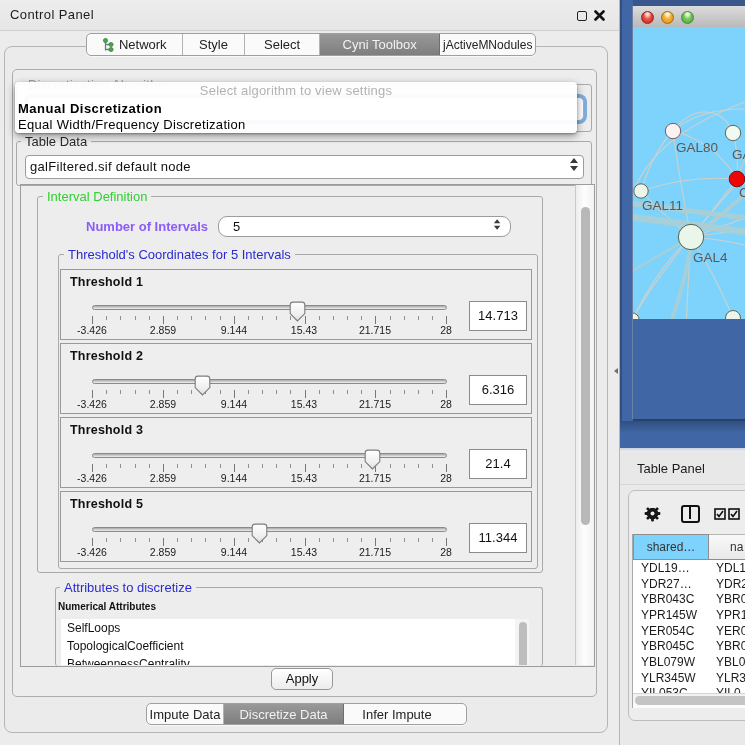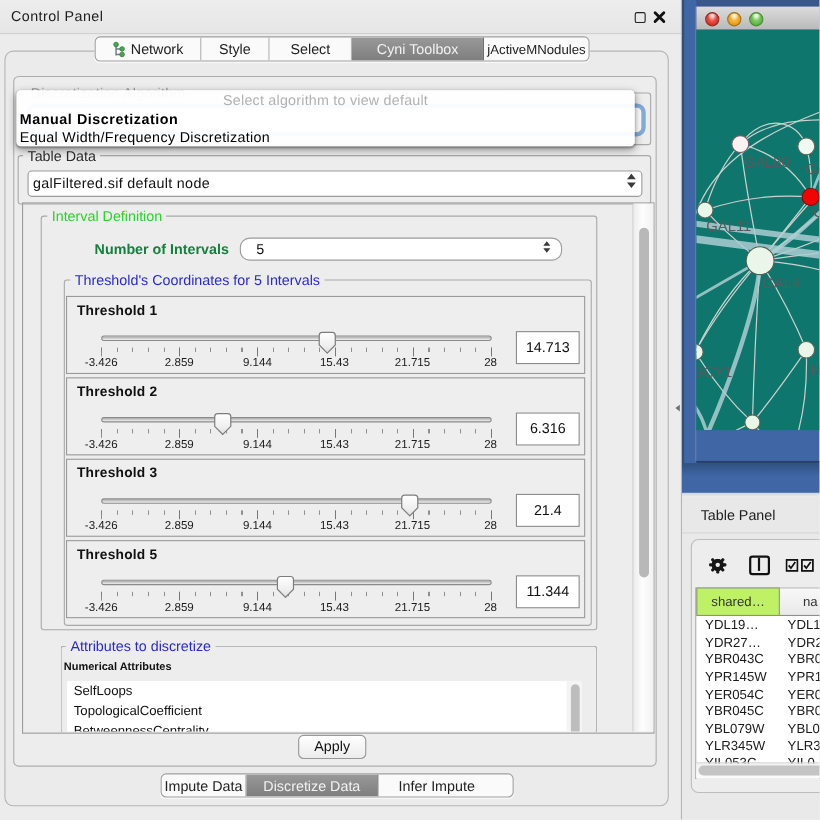--- a/index.html
+++ b/index.html
@@ -38,21 +38,21 @@
 
 #popup{left:15px;top:82px;width:562px;height:51px;background:rgba(255,255,255,.95);border-radius:4px;box-shadow:0 3px 8px rgba(0,0,0,.4),0 1px 2px rgba(0,0,0,.3);z-index:60;font-size:13px}
 #popup div{position:absolute;height:16px;line-height:16px;white-space:nowrap}
 
 #numlist{left:61px;top:619px;width:468px;height:46px;background:#fff;overflow:hidden;font-size:12px;color:#111}
 #numlist div{padding-left:6px;height:18px;line-height:18px}
 
 #netwin{left:620px;top:0;width:125px;height:448px;background:#4066a6}
 #nettitle{left:13px;top:6px;width:112px;height:21px;background:linear-gradient(#dcdcdc,#b9b9b9);border-bottom:1px solid #808080}
 .tl3{width:11.2px;height:11.2px;border-radius:50%;top:5.2px}
-#canvas{left:13px;top:27px;width:112px;height:364px;background:#0f766e;overflow:hidden}
+#canvas{left:13px;top:27px;width:112px;height:292px;background:#7dd3fc;overflow:hidden}
 
 #tbar{left:620px;top:452px;width:125px;height:32px;background:#e8e8e8;border-bottom:1px solid #d5d5d5}
 #browser{left:628px;top:490px;width:130px;height:229px;border:1px solid #bdbdbd;border-radius:7px;background:#ededed}
 .trow{position:absolute;font-size:12px;color:#1b1b1b;white-space:nowrap}
 </style></head>
 <body>
 
 <div id="titlebar" class="a">
     <div class="t a">Control Panel</div>
  <div class="a" style="left:577px;top:11px;width:8px;height:8px;border:1.5px solid #222;border-radius:2px"></div>
@@ -90,21 +90,21 @@
     </span>
 </div>
 
 <div class="a" style="left:20px;top:184px;width:573px;height:481px;border:1px solid #9c9c9c"></div>
 <div class="a" style="left:575px;top:185px;width:1px;height:480px;background:#c9c9c9"></div>
 <div class="a" style="left:576px;top:185px;width:18px;height:480px;background:linear-gradient(90deg,#ededed,#fdfdfd 45%,#f2f2f2)"></div>
 <div class="a" style="left:581px;top:207px;width:9px;height:318px;background:#b8b8b8;border-radius:4.5px"></div>
 
 <div class="grp a" style="left:37px;top:196px;width:504px;height:375px"></div>
 <div class="glab a" style="left:43px;top:190px;color:#2ed12e">Interval Definition</div>
-<div class="a" style="left:86px;top:219px;font-size:13px;font-weight:bold;color:#15803d">Number of Intervals</div>
+<div class="a" style="left:86px;top:219px;font-size:13px;font-weight:bold;color:#8b5cf6">Number of Intervals</div>
 <div class="combo a" style="left:218px;top:216px;width:291px;height:19px;line-height:19px;border-radius:9px">
  <span style="padding-left:14px">5</span>
  <span class="arrs a" style="right:8px;top:1px;transform:scale(.8)">
       <i class="au"></i>
       <i class="ad"></i>
     </span>
 </div>
 
 <div class="grp a" style="left:58px;top:254px;width:478px;height:313px"></div>
 <div class="glab a" style="left:64px;top:248px;color:#2a2ad0">Threshold's Coordinates for 5 Intervals</div>
@@ -193,21 +193,21 @@
 
 <div class="a" style="left:271px;top:668px;width:60px;height:20px;border:1px solid #989898;border-radius:5px;background:linear-gradient(#fff,#ececec);font-size:13px;text-align:center;line-height:20px;color:#111">Apply</div>
 
 <div class="seg a" style="left:146px;top:703px;width:319px;height:20px">
  <div style="width:76px">Impute Data</div>
  <div class="on" style="width:119px">Discretize Data</div>
  <div style="width:106px">Infer Impute</div>
 </div>
 
 <div id="popup" class="a">
- <div style="left:0;width:562px;top:1px;text-align:center;color:#b2b2b2;letter-spacing:.2px">Select algorithm to view default</div>
+ <div style="left:0;width:562px;top:1px;text-align:center;color:#b2b2b2;letter-spacing:.2px">Select algorithm to view settings</div>
  <div style="left:3px;top:18.5px;font-weight:bold;letter-spacing:.5px">Manual Discretization</div>
  <div style="left:3px;top:34.5px;letter-spacing:.3px">Equal Width/Frequency Discretization</div>
 </div>
 
 <div class="a" style="left:614px;top:368px;width:0;height:0;border-top:3px solid transparent;border-bottom:3px solid transparent;border-right:4px solid #6f6f6f"></div>
 <div class="a" style="left:619px;top:0;width:1px;height:745px;background:#b5b5b5"></div>
 
 <div id="netwin" class="a">
  <div class="a" style="left:0;top:0;width:2px;height:450px;background:#32507e"></div>
  <div class="a" style="left:13px;top:0;width:112px;height:6px;background:#3a578c"></div>
@@ -338,21 +338,21 @@
 <svg class="a" style="left:714px;top:508px" width="12" height="12" viewBox="0 0 12 12">
       <rect x="1" y="1" width="10" height="10" fill="none" stroke="#111" stroke-width="1.6"></rect>
       <path d="M3 6 L5 8.5 L9 3" fill="none" stroke="#111" stroke-width="1.6"></path>
     </svg>
 <svg class="a" style="left:728px;top:508px" width="12" height="12" viewBox="0 0 12 12">
       <rect x="1" y="1" width="10" height="10" fill="none" stroke="#111" stroke-width="1.6"></rect>
       <path d="M3 6 L5 8.5 L9 3" fill="none" stroke="#111" stroke-width="1.6"></path>
     </svg>
 
 <div class="a" style="left:632px;top:534px;width:113px;height:173px;background:#fff;border-left:1px solid #a9a9a9;border-bottom:1px solid #a9a9a9"></div>
-<div class="a" style="left:633px;top:534px;width:74px;height:24px;background:#bef264;border:1px solid #8e8e8e;font-size:12px;color:#333;text-align:center;line-height:24px">shared…</div>
+<div class="a" style="left:633px;top:534px;width:74px;height:24px;background:#7dd3fc;border:1px solid #8e8e8e;font-size:12px;color:#333;text-align:center;line-height:24px">shared…</div>
 <div class="a" style="left:709px;top:534px;width:36px;height:24px;background:linear-gradient(#f8f8f8,#e9e9e9);border-top:1px solid #b5b5b5;border-bottom:1px solid #8e8e8e;font-size:12px;color:#333;line-height:24px;padding-left:21px">na</div>
 <div class="trow" style="left:641px;top:561.0px">YDL19…</div><div class="trow" style="left:716px;top:561.0px">YDL1</div>
 <div class="trow" style="left:641px;top:576.7px">YDR27…</div><div class="trow" style="left:716px;top:576.7px">YDR2</div>
 <div class="trow" style="left:641px;top:592.3px">YBR043C</div><div class="trow" style="left:716px;top:592.3px">YBR0</div>
 <div class="trow" style="left:641px;top:608.0px">YPR145W</div><div class="trow" style="left:716px;top:608.0px">YPR1</div>
 <div class="trow" style="left:641px;top:623.6px">YER054C</div><div class="trow" style="left:716px;top:623.6px">YER0</div>
 <div class="trow" style="left:641px;top:639.3px">YBR045C</div><div class="trow" style="left:716px;top:639.3px">YBR0</div>
 <div class="trow" style="left:641px;top:655.0px">YBL079W</div><div class="trow" style="left:716px;top:655.0px">YBL0</div>
 <div class="trow" style="left:641px;top:670.6px">YLR345W</div><div class="trow" style="left:716px;top:670.6px">YLR3</div>
 <div class="trow" style="left:641px;top:686.3px">YIL053C</div><div class="trow" style="left:716px;top:686.3px">YIL0</div>

